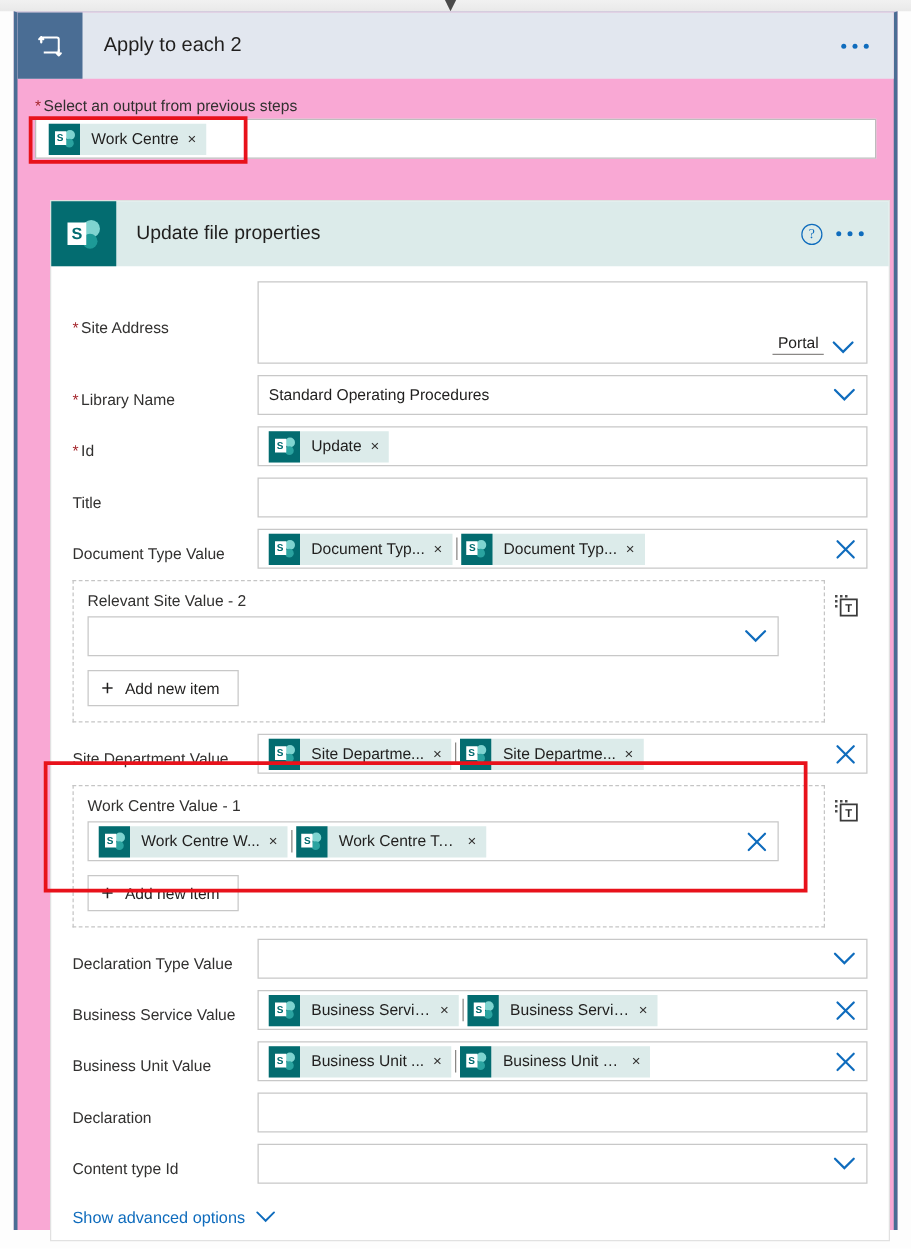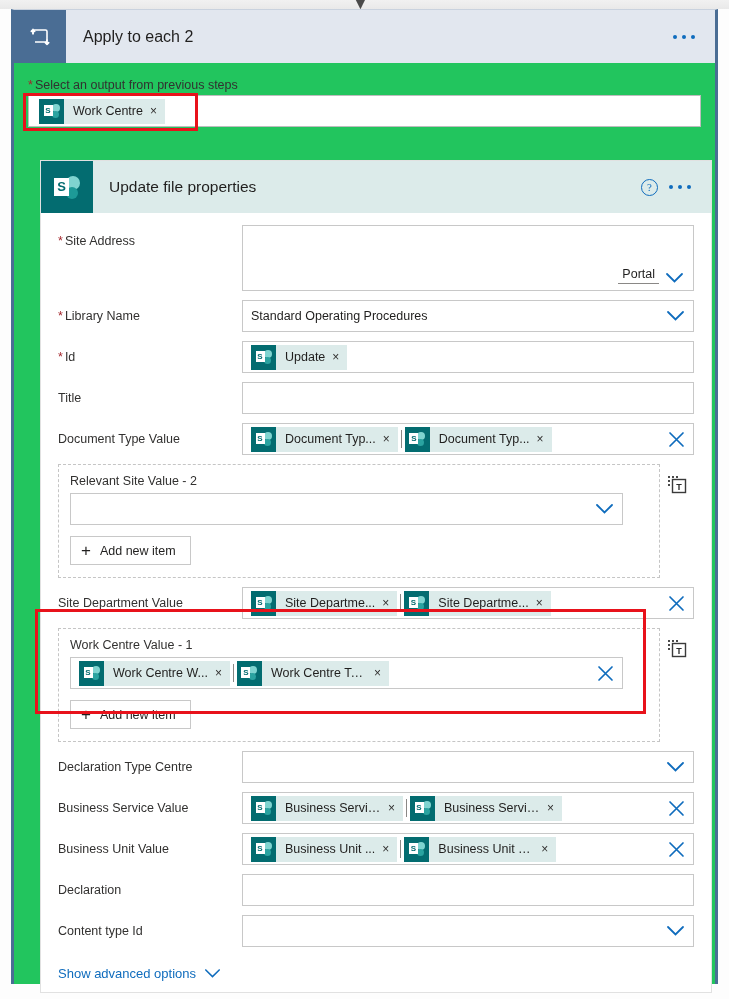--- a/index.html
+++ b/index.html
@@ -26,21 +26,21 @@
     width: 14px; height: 14px;
     color: #4a4a4a;
     font-size: 17px; line-height: 14px; text-align: center;
   }
 
   
   .loop-card {
     position: absolute;
     left: 11px; top: 9px;
     width: 707px; height: 975px;
-    background: #22c55e;
+    background: #f9a8d4;
     border-left: 3px solid #4a6d94;
     border-right: 3px solid #4a6d94;
     border-top: 1px solid #c9d2de;
   }
   .loop-header {
     display: flex; align-items: stretch;
     height: 53px;
     background: #e2e7ef;
   }
   .loop-icon-box {
@@ -171,23 +171,22 @@
   .help-circle {
     width:17px; height:17px; border-radius:50%;
     border:1.4px solid #0f6cbd; color:#0f6cbd;
     font-size:11px; line-height:15px; text-align:center;
     font-family:"Liberation Serif", serif;
   }
 
   
   .form { padding: 12px 17px 0 17px; }
   .row {
-    display: flex; align-items: flex-start;
+    display: flex; align-items: center;
     margin-bottom: 9px;
-    gap: 36px;
   }
   .row-label {
     width: 148px; min-width: 148px;
     font-size: 12.5px; color: #323130;
     padding-top: 9px;
     line-height: 1.25;
   }
   .row-label.req .req-star { color:#a4262c; margin-right:2px; }
   .field {
     flex: 1;
@@ -531,21 +530,21 @@
               <rect x="9" y="2" width="2" height="2" fill="#4a4a4a"></rect>
               <rect x="1" y="6" width="2" height="2" fill="#4a4a4a"></rect>
               <rect x="1" y="10" width="2" height="2" fill="#4a4a4a"></rect>
               <rect x="5.5" y="5.5" width="13" height="13" fill="#ffffff" stroke="#3a3a3a" stroke-width="1.4"></rect>
               <text x="12" y="15.5" font-size="9" font-family="Liberation Sans, sans-serif" fill="#2b2b2b" text-anchor="middle" font-weight="bold">T</text>
             </svg>
           </div>
         </div>
 
         <div class="row">
-          <div class="row-label">Declaration Type Centre</div>
+          <div class="row-label">Declaration Type Value</div>
           <div class="field">
             <span class="field-text"></span>
             <span class="chev">
               <svg width="19" height="12" viewBox="0 0 19 12">
                   <path d="M2 2 L9.5 9.5 L17 2" stroke="#0f6cbd" stroke-width="1.8" fill="none" stroke-linecap="round"></path>
                 </svg>
             </span>
           </div>
         </div>
 

